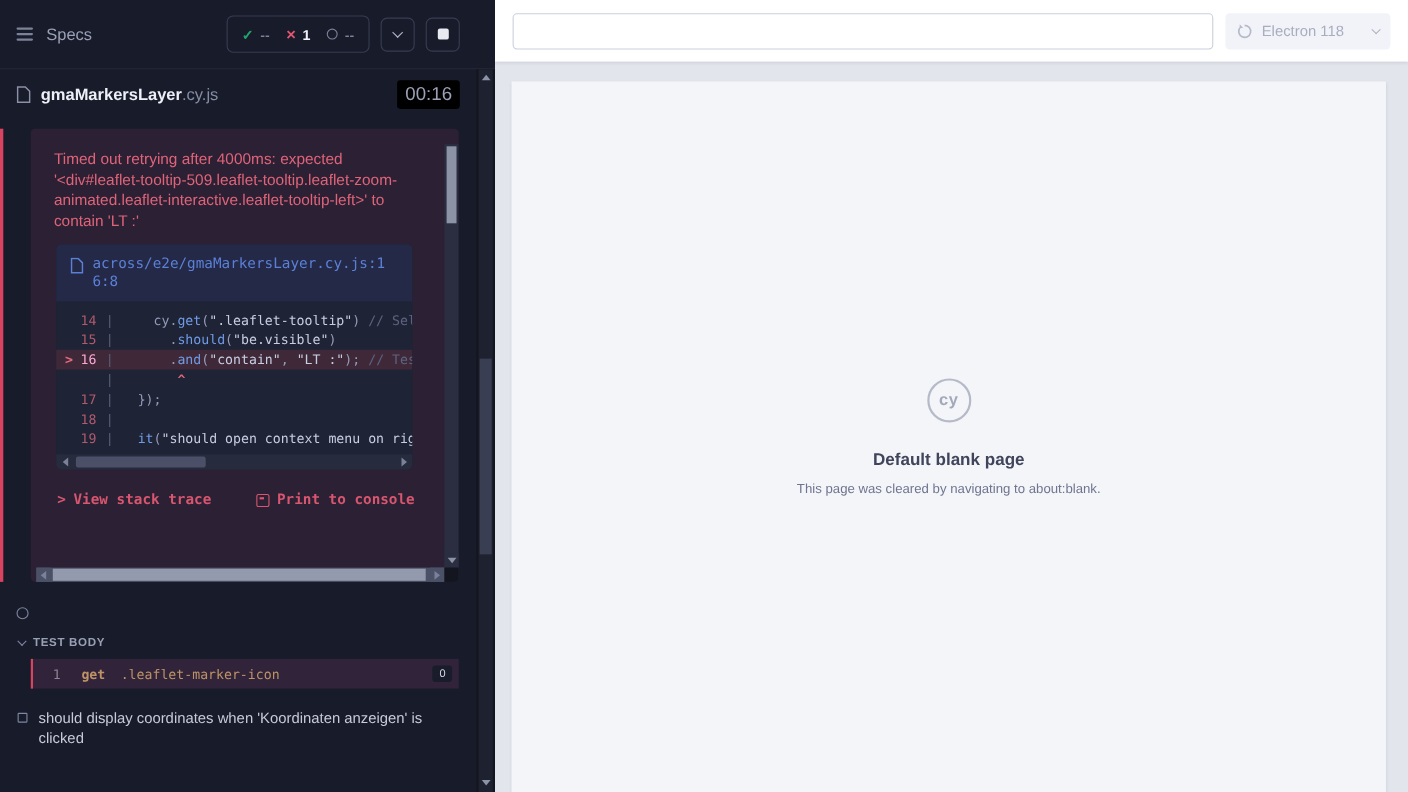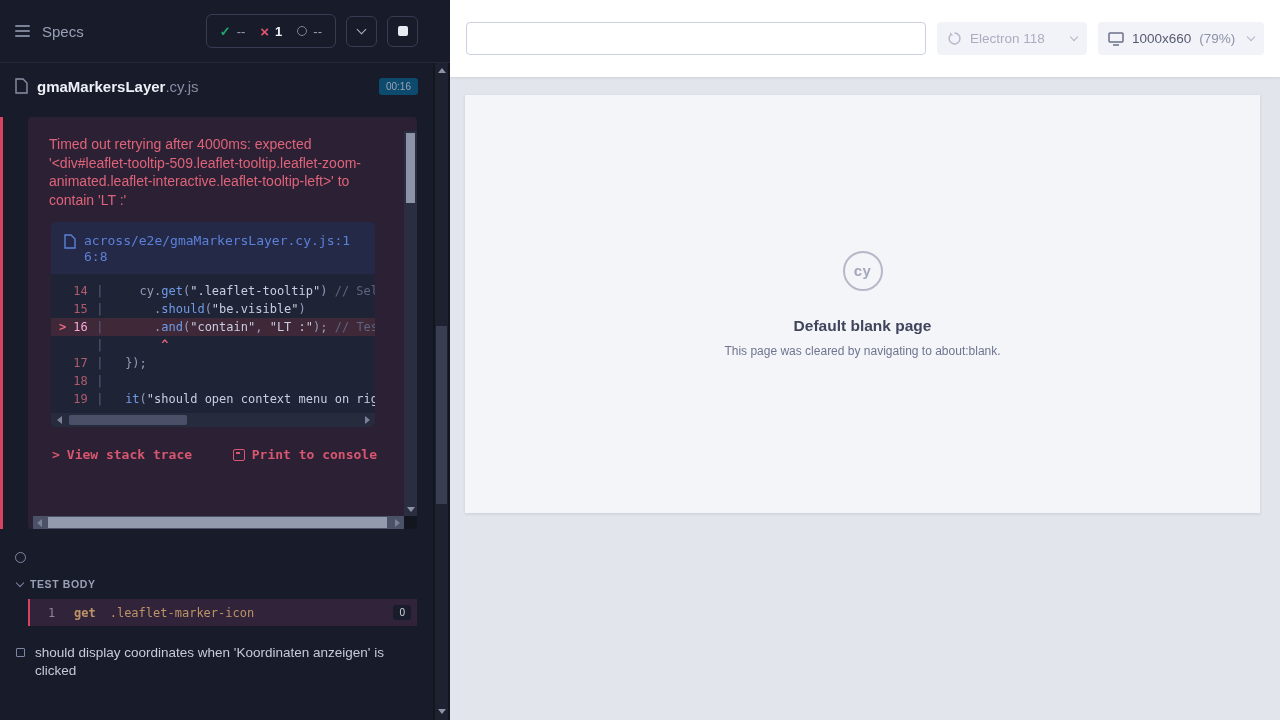--- a/index.html
+++ b/index.html
@@ -18,21 +18,21 @@
   .stat .cross{color:#e2566e;font-weight:bold;font-size:15px;line-height:1}
   .stat .failed-count{color:#f2f3f8;font-weight:700}
   .ring{width:10px;height:10px;border:1.5px solid #7c8298;border-radius:50%}
   .icon-btn{width:31px;height:31px;border:1px solid #383c52;border-radius:6px;display:flex;align-items:center;justify-content:center;margin-left:10px;cursor:pointer;color:#aeb3c6}
   .chev{width:7px;height:7px;border-right:1.7px solid currentColor;border-bottom:1.7px solid currentColor;transform:rotate(45deg);margin-top:-3px}
   .stop-sq{width:10px;height:10px;background:#e8eaf2;border-radius:2px}
 
   .spec-row{display:flex;align-items:center;height:46px;padding:0 32px 0 15px;gap:9px}
   .spec-name{font-size:15px;font-weight:700;color:#eef0f7;white-space:nowrap}
   .spec-ext{font-weight:400;color:#868ca2}
-  .spec-duration{margin-left:auto;background:#0c4a6e;border-radius:3px;padding:3px 7px;font-size:10px;color:#9ba1b6}
+  .spec-duration{margin-left:auto;background:#000000;border-radius:3px;padding:3px 7px;font-size:17px;color:#9ba1b6}
 
   .fail-edge{position:absolute;left:0;top:117px;width:3px;height:412px;background:#d8435f}
 
   .error-panel{position:relative;margin:8px 44px 0 28px;width:389px;height:412px;background:#2c2134;border-radius:4px;overflow:hidden}
   .error-msg{padding:18px 36px 0 21px;color:#df6379;font-size:14px;line-height:18.5px;word-wrap:break-word}
   .code-frame{margin:13px 42px 0 23px;background:#1f2336;border-radius:5px;overflow:hidden}
   .code-frame-header{display:flex;gap:8px;padding:11px 13px 9px;background:#232946;color:#5c80d8;font-family:"DejaVu Sans Mono",monospace;font-size:13px;line-height:16px;word-break:break-all;cursor:pointer}
   .code-frame-header svg{flex:none;margin-top:1px}
   .code-lines{padding:8px 0 5px;font-family:"DejaVu Sans Mono",monospace;font-size:12px;line-height:18px;white-space:pre;overflow:hidden}
   .code-line{padding-left:8px;white-space:pre}
@@ -92,21 +92,21 @@
   .app{flex:1;display:flex;flex-direction:column;min-width:0}
   .app-header{height:77px;background:#fff;display:flex;align-items:center;padding:0 16px;gap:11px;box-shadow:0 1px 3px rgba(26,28,45,.1);position:relative;z-index:2}
   .url-input{flex:1;height:33px;border:1px solid #ccd0de;border-radius:4px;background:#fff;padding:0 12px;font-size:14px;color:#43485e;outline:none;font-family:"Liberation Sans",sans-serif}
   .select-box{height:33px;border-radius:4px;background:#f2f3f9;display:flex;align-items:center;gap:8px;padding:0 10px;font-size:13.5px;cursor:pointer}
   .browser-select{width:150px;color:#a9adbf}
   .viewport-select{width:166px;color:#565b70}
   .viewport-scale{color:#8c92a6}
   .dd-chev{width:6px;height:6px;border-right:1.6px solid #b0b4c4;border-bottom:1.6px solid #b0b4c4;transform:rotate(45deg);margin-left:auto;margin-top:-3px}
 
   .aut-container{flex:1;background:#e3e5ed;padding:18px 20px 0 15px}
-  .aut-page{height:418px;background:#f4f5f9;box-shadow:0 1px 3px rgba(57,60,84,.14);display:flex;flex-direction:column;align-items:center;justify-content:center;text-align:center}
+  .aut-page{height:646px;background:#f4f5f9;box-shadow:0 1px 3px rgba(57,60,84,.14);display:flex;flex-direction:column;align-items:center;justify-content:center;text-align:center}
   .blank-logo{width:40px;height:40px;border:2px solid #b6bac8;border-radius:50%;color:#a3a8ba;display:flex;align-items:center;justify-content:center;font-size:15px;font-weight:700;letter-spacing:.5px}
   .blank-title{margin-top:26px;font-size:15.5px;font-weight:600;color:#40455c}
   .blank-line1{margin-top:9px;font-size:12px;color:#6f758f}
   .blank-line2{margin-top:4px;font-size:12px;color:#6f758f}
 </style>
 </head>
 <body>
 
 <div class="reporter">
 
@@ -241,29 +241,20 @@
   <div class="app-header">
     <input class="url-input" type="text" value="" style="">
     <div class="select-box browser-select">
       <svg width="15" height="15" viewBox="0 0 16 16">
           <path d="M8 2.2a5.8 5.8 0 1 1-4.6 2.3" fill="none" stroke="#b4b8c8" stroke-width="1.6"></path>
           <path d="M3.2 1.2v3.6h3.4z" fill="#b4b8c8"></path>
         </svg>
       <span>Electron 118</span>
       <span class="dd-chev"></span>
     </div>
-    <div class="select-box viewport-select">
-      <svg width="16" height="14" viewBox="0 0 16 14">
-          <rect x="1" y="1" width="14" height="9" rx="1" fill="none" stroke="#6a7088" stroke-width="1.5"></rect>
-          <path d="M5 13h6" stroke="#6a7088" stroke-width="1.5"></path>
-        </svg>
-      <span>1000x660</span>
-      <span class="viewport-scale">(79%)</span>
-      <span class="dd-chev"></span>
-    </div>
   </div>
 
   <div class="aut-container">
     <div class="aut-page">
       <div class="blank-logo">cy</div>
       <div class="blank-title">Default blank page</div>
       <div class="blank-line1">This page was cleared by navigating to about:blank.</div>
     </div>
   </div>
 </div>

